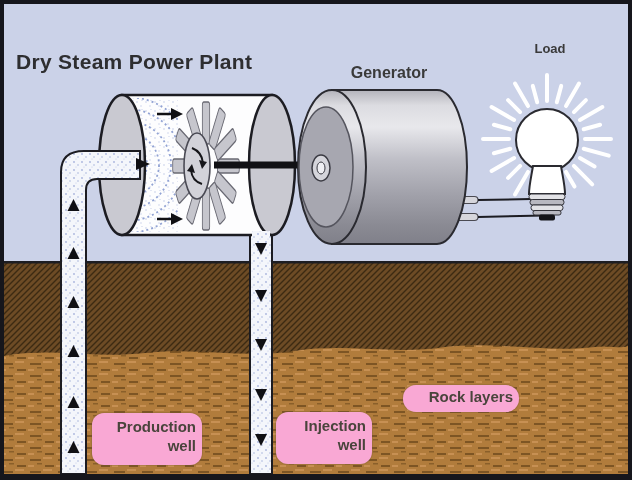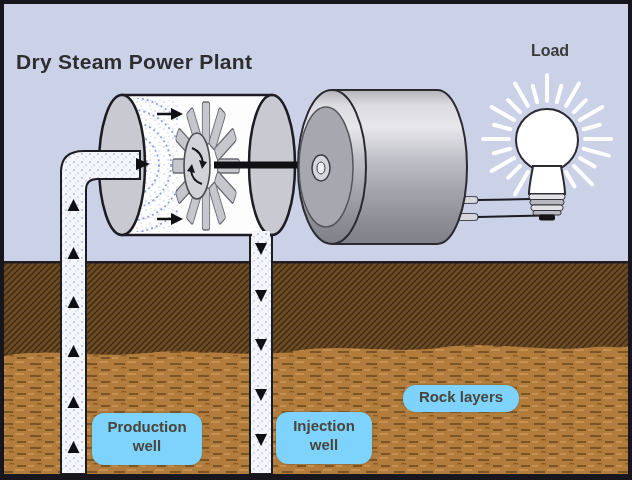--- a/index.html
+++ b/index.html
@@ -11,24 +11,24 @@
   }
   #canvas-wrap{
     position:absolute;left:4px;top:4px;width:624px;height:470px;
     background:#cbd2e8;overflow:hidden;
   }
   #diagram-svg{position:absolute;left:0;top:0;}
   .lbl{position:absolute;color:#3a3a3a;font-weight:bold;line-height:1.12;}
   #title-label{left:12px;top:6px;font-size:21px;color:#2e2e30;letter-spacing:.3px;margin-top:40px;}
   #turbine-label{left:152px;top:60px;width:98px;text-align:center;font-size:16px;}
   #generator-label{left:327px;top:60px;width:116px;text-align:center;font-size:16px;}
-  #load-label{left:513px;top:38px;width:66px;text-align:center;font-size:16px;}
+  #load-label{left:513px;top:38px;width:66px;text-align:center;font-size:13px;}
   .ground-tag{
-    position:absolute;background:#7dd3fc;color:#49443c;
-    border-radius:12px;text-align:center;font-weight:bold;font-size:15px;
+    position:absolute;background:#f9a8d4;color:#49443c;
+    border-radius:12px;text-align:right;font-weight:bold;font-size:15px;
     line-height:1.25;box-shadow:0 0 0 1px rgba(110,88,50,.25);
     padding:3px 6px;box-sizing:border-box;
   }
   #production-well-label{left:88px;top:409px;width:110px;height:52px;padding-top:5px;}
   #injection-well-label{left:272px;top:408px;width:96px;height:52px;padding-top:5px;}
   #rock-layers-label{left:399px;top:381px;width:116px;height:27px;border-radius:13px;}
 </style>
 </head>
 <body>
 
@@ -235,19 +235,20 @@
           <rect x="529" y="194" width="36" height="5.5" rx="2.5" fill="#e2e2e6"></rect>
           <rect x="530" y="199.5" width="34" height="5.5" rx="2.5" fill="#b8b8c0"></rect>
           <rect x="531" y="205" width="32" height="5.5" rx="2.5" fill="#e2e2e6"></rect>
           <rect x="533" y="210.5" width="28" height="4.5" rx="2" fill="#b8b8c0"></rect>
         </g>
         <rect x="539" y="214.5" width="16" height="6" rx="2" fill="#141418"></rect>
       </g>
     </svg>
 
     <div id="title-label" class="lbl">Dry Steam Power Plant</div>
+    <div id="generator-label" class="lbl">Generator</div>
     <div id="load-label" class="lbl">Load</div>
 
     <div id="production-well-label" class="ground-tag">Production well</div>
     <div id="injection-well-label" class="ground-tag">Injection well</div>
     <div id="rock-layers-label" class="ground-tag">Rock layers</div>
   </div>
 </div>
 
 </body></html>

